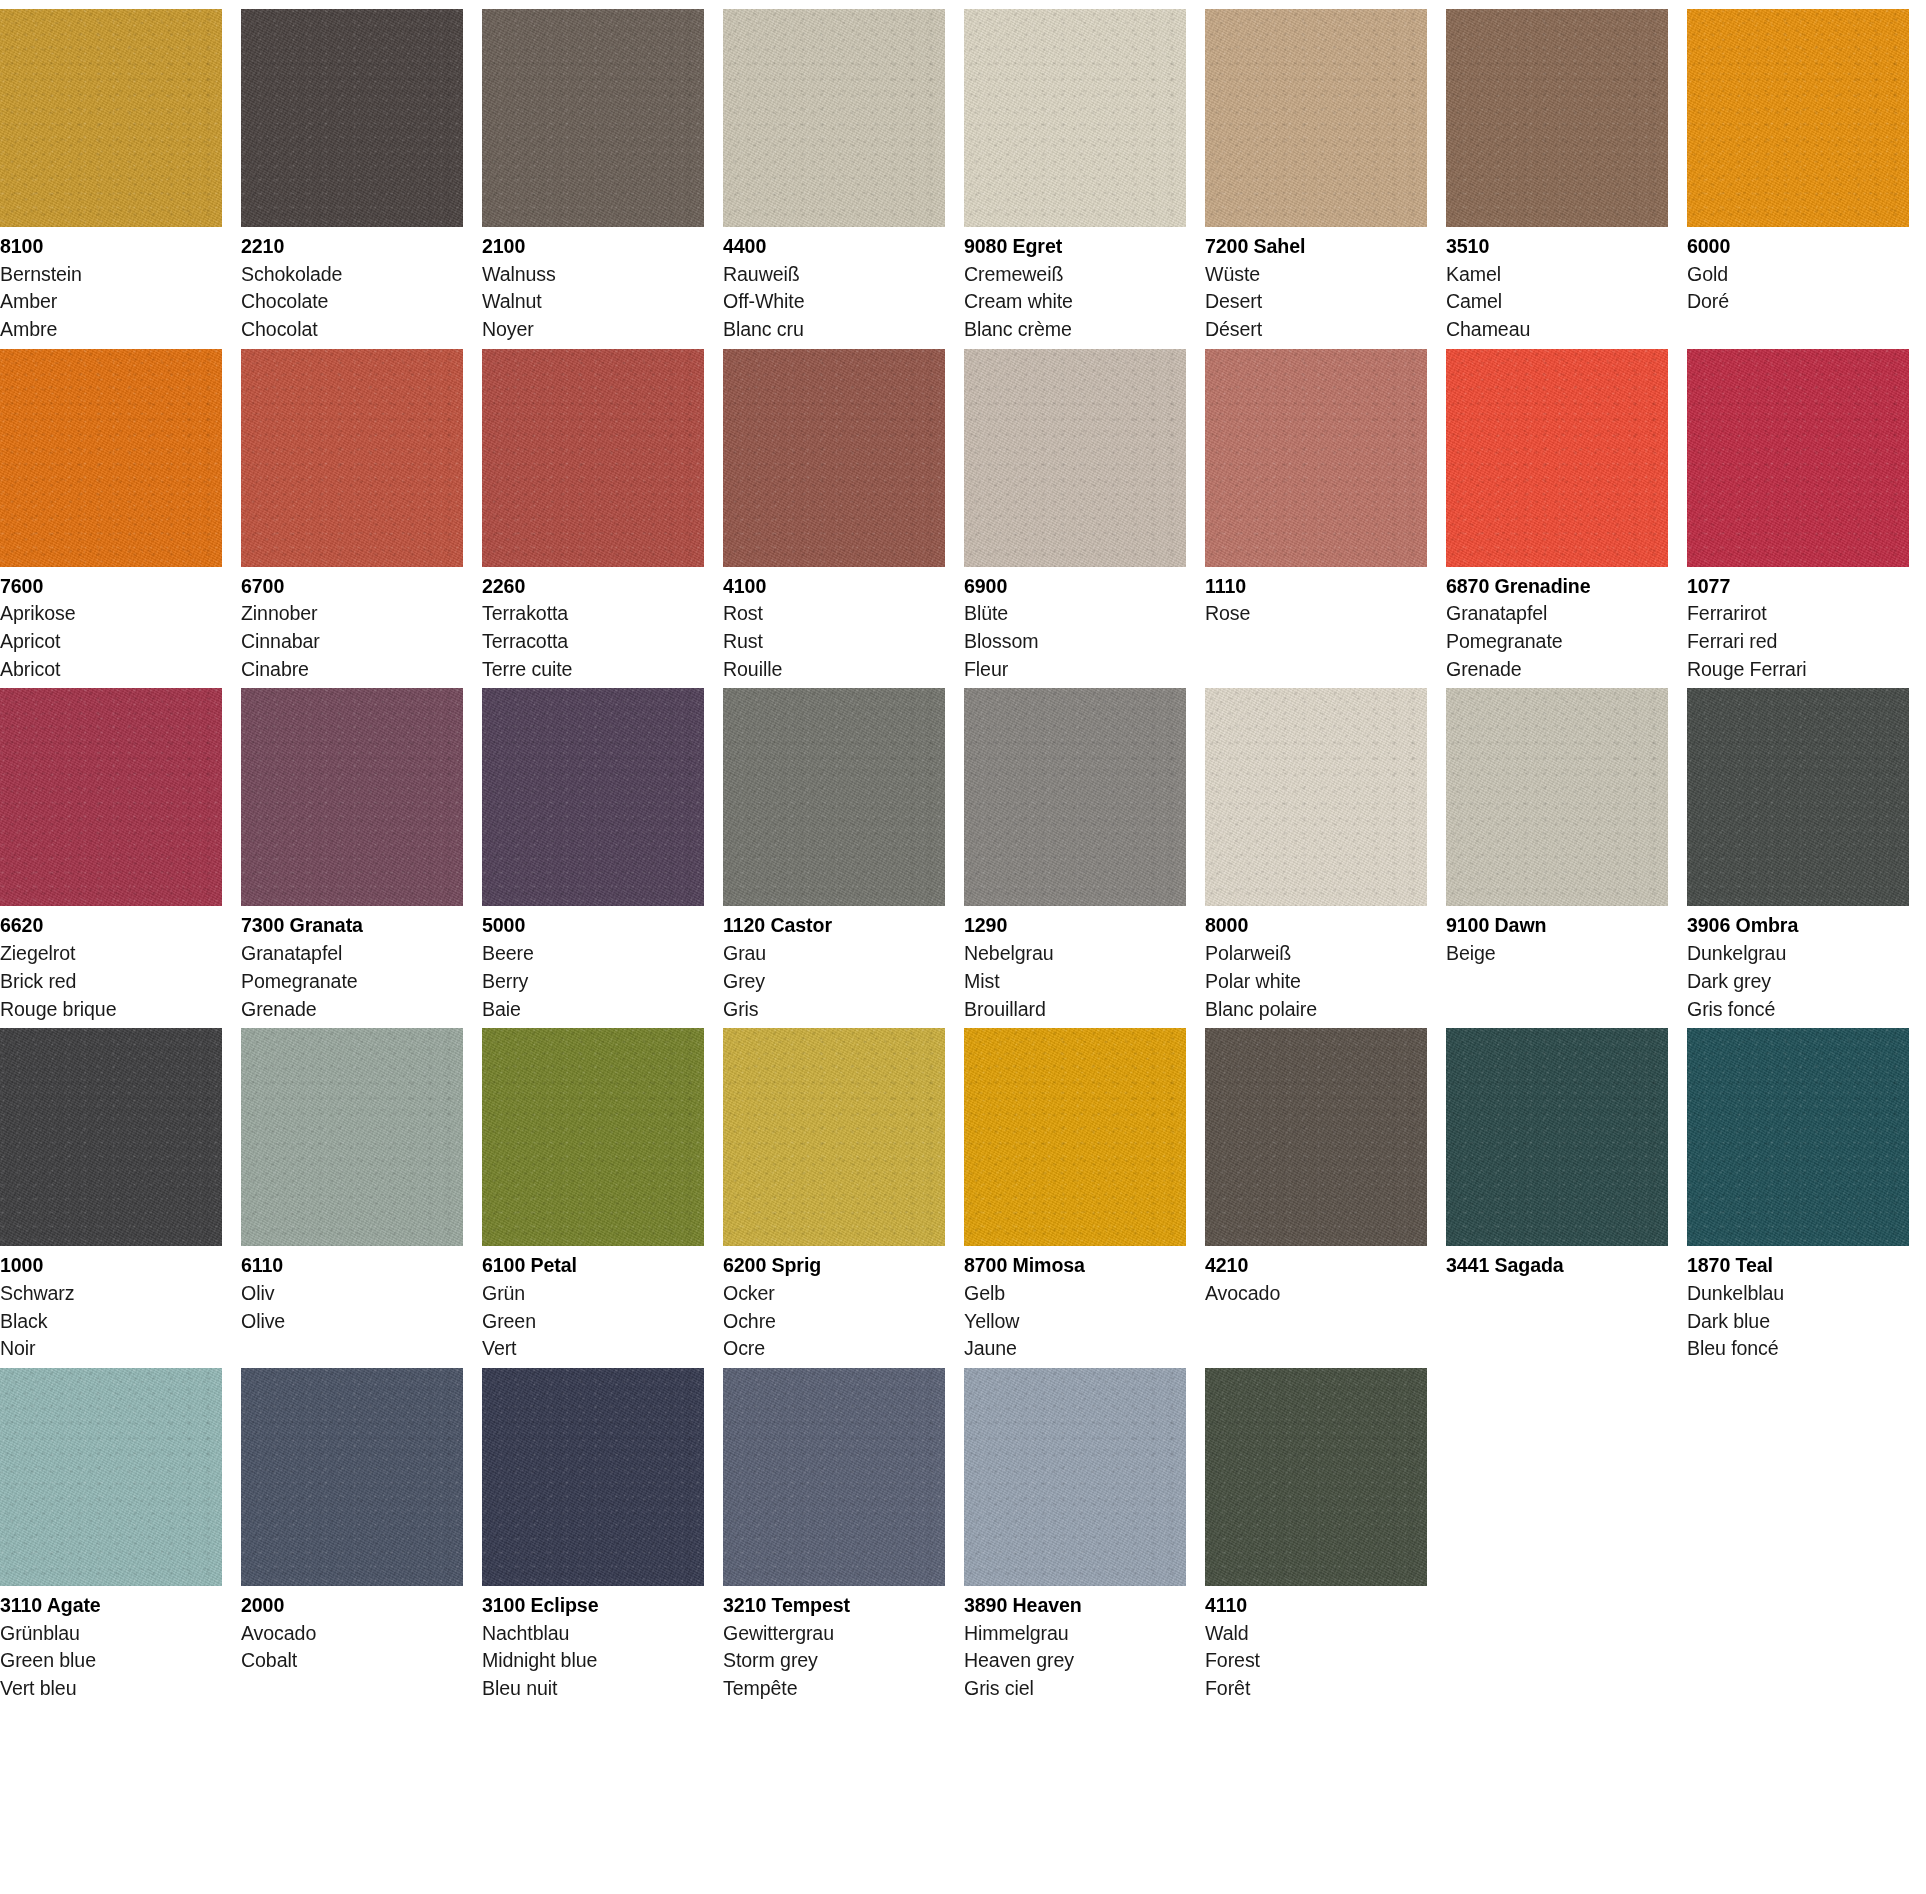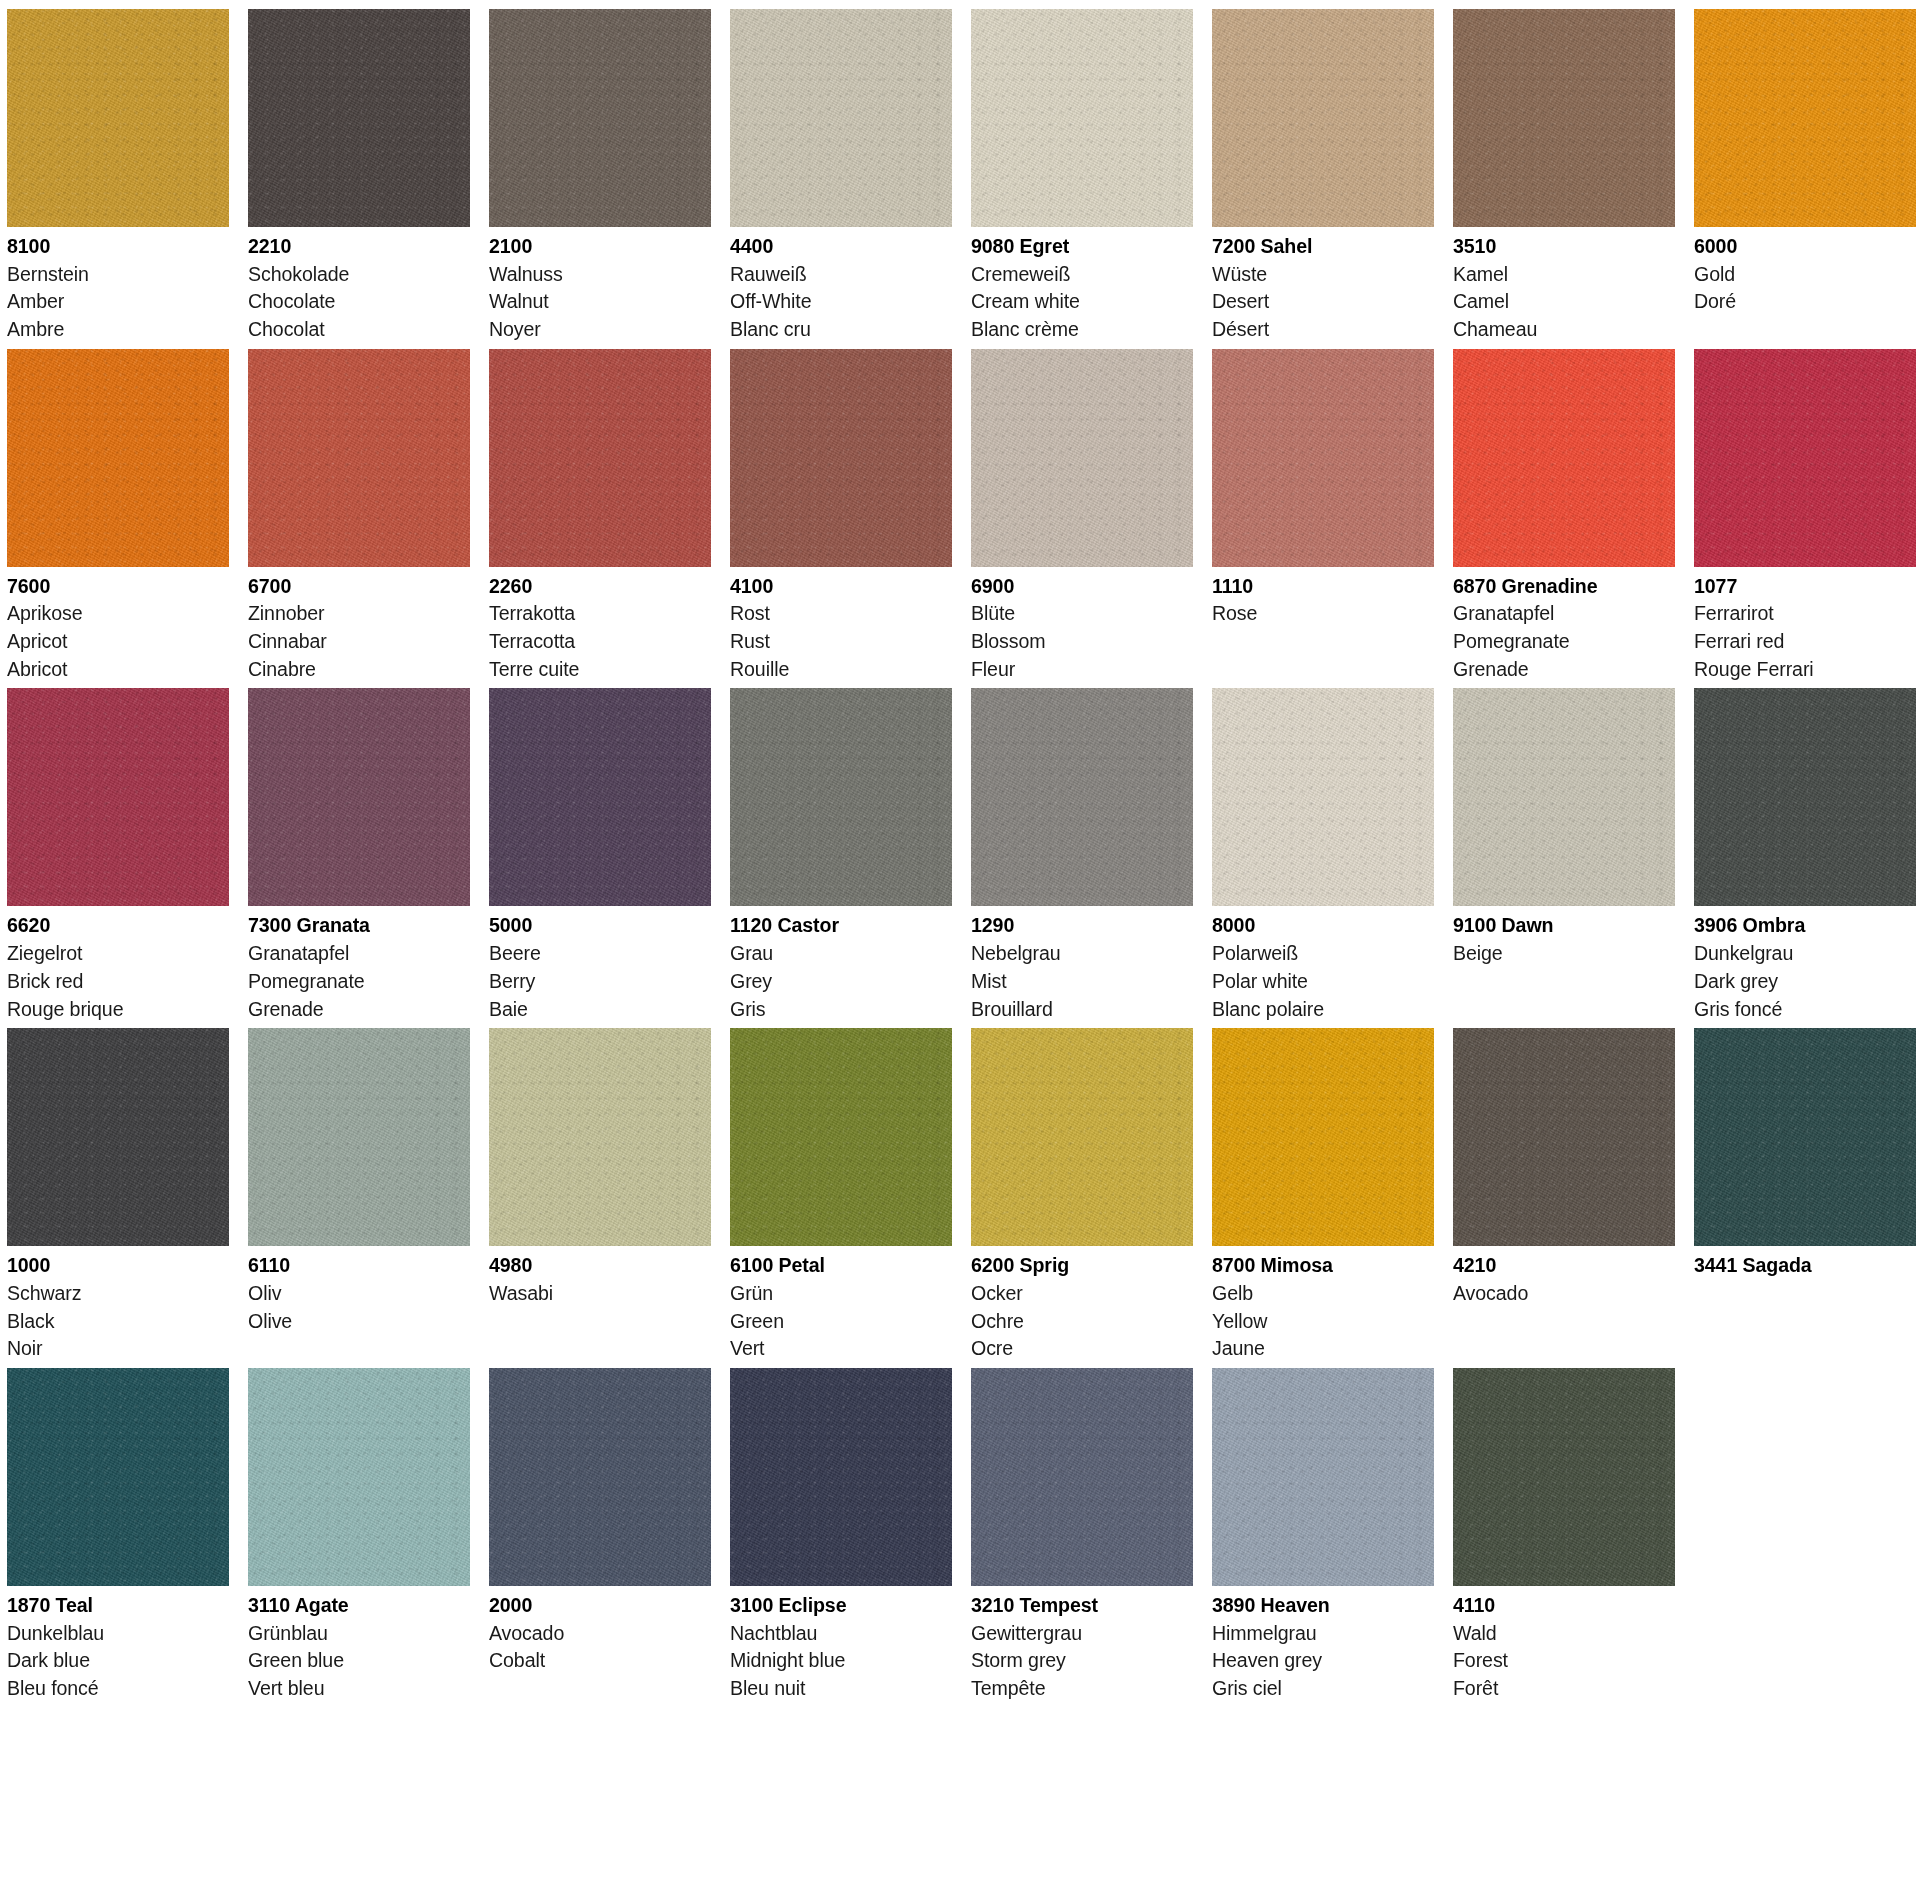--- a/index.html
+++ b/index.html
@@ -10,21 +10,20 @@
   }
   body { padding: 0; }
 
   #chart {
     display: grid;
     grid-template-columns: repeat(8, 1fr);
     column-gap: 0;
     row-gap: 0;
     width: 1600px;
     padding: 8.8px 0 0 0;
-    margin-left: 7px;
   }
 
   .swatch-cell {
     padding: 0 0 0 0;
     width: 100%;
     padding-right: 19px;
     padding-bottom: 8.8px;
   }
 
   .swatch-chip {
@@ -311,27 +310,20 @@
     </div>
     <div class="swatch-cell">
       <div class="swatch-chip" style="background-color: rgb(154, 168, 159);"></div>
       <div class="swatch-labels">
         <div class="swatch-title">6110</div>
         <div class="name-line">Oliv</div>
         <div class="name-line">Olive</div>
       </div>
     </div>
     <div class="swatch-cell">
-      <div class="swatch-chip" style="background-color: rgb(197, 195, 154);"></div>
-      <div class="swatch-labels">
-        <div class="swatch-title">4980</div>
-        <div class="name-line">Wasabi</div>
-      </div>
-    </div>
-    <div class="swatch-cell">
       <div class="swatch-chip" style="background-color: rgb(117, 130, 43);"></div>
       <div class="swatch-labels">
         <div class="swatch-title">6100 Petal</div>
         <div class="name-line">Grün</div>
         <div class="name-line">Green</div>
         <div class="name-line">Vert</div>
       </div>
     </div>
     <div class="swatch-cell">
       <div class="swatch-chip" style="background-color: rgb(203, 175, 62);"></div>

